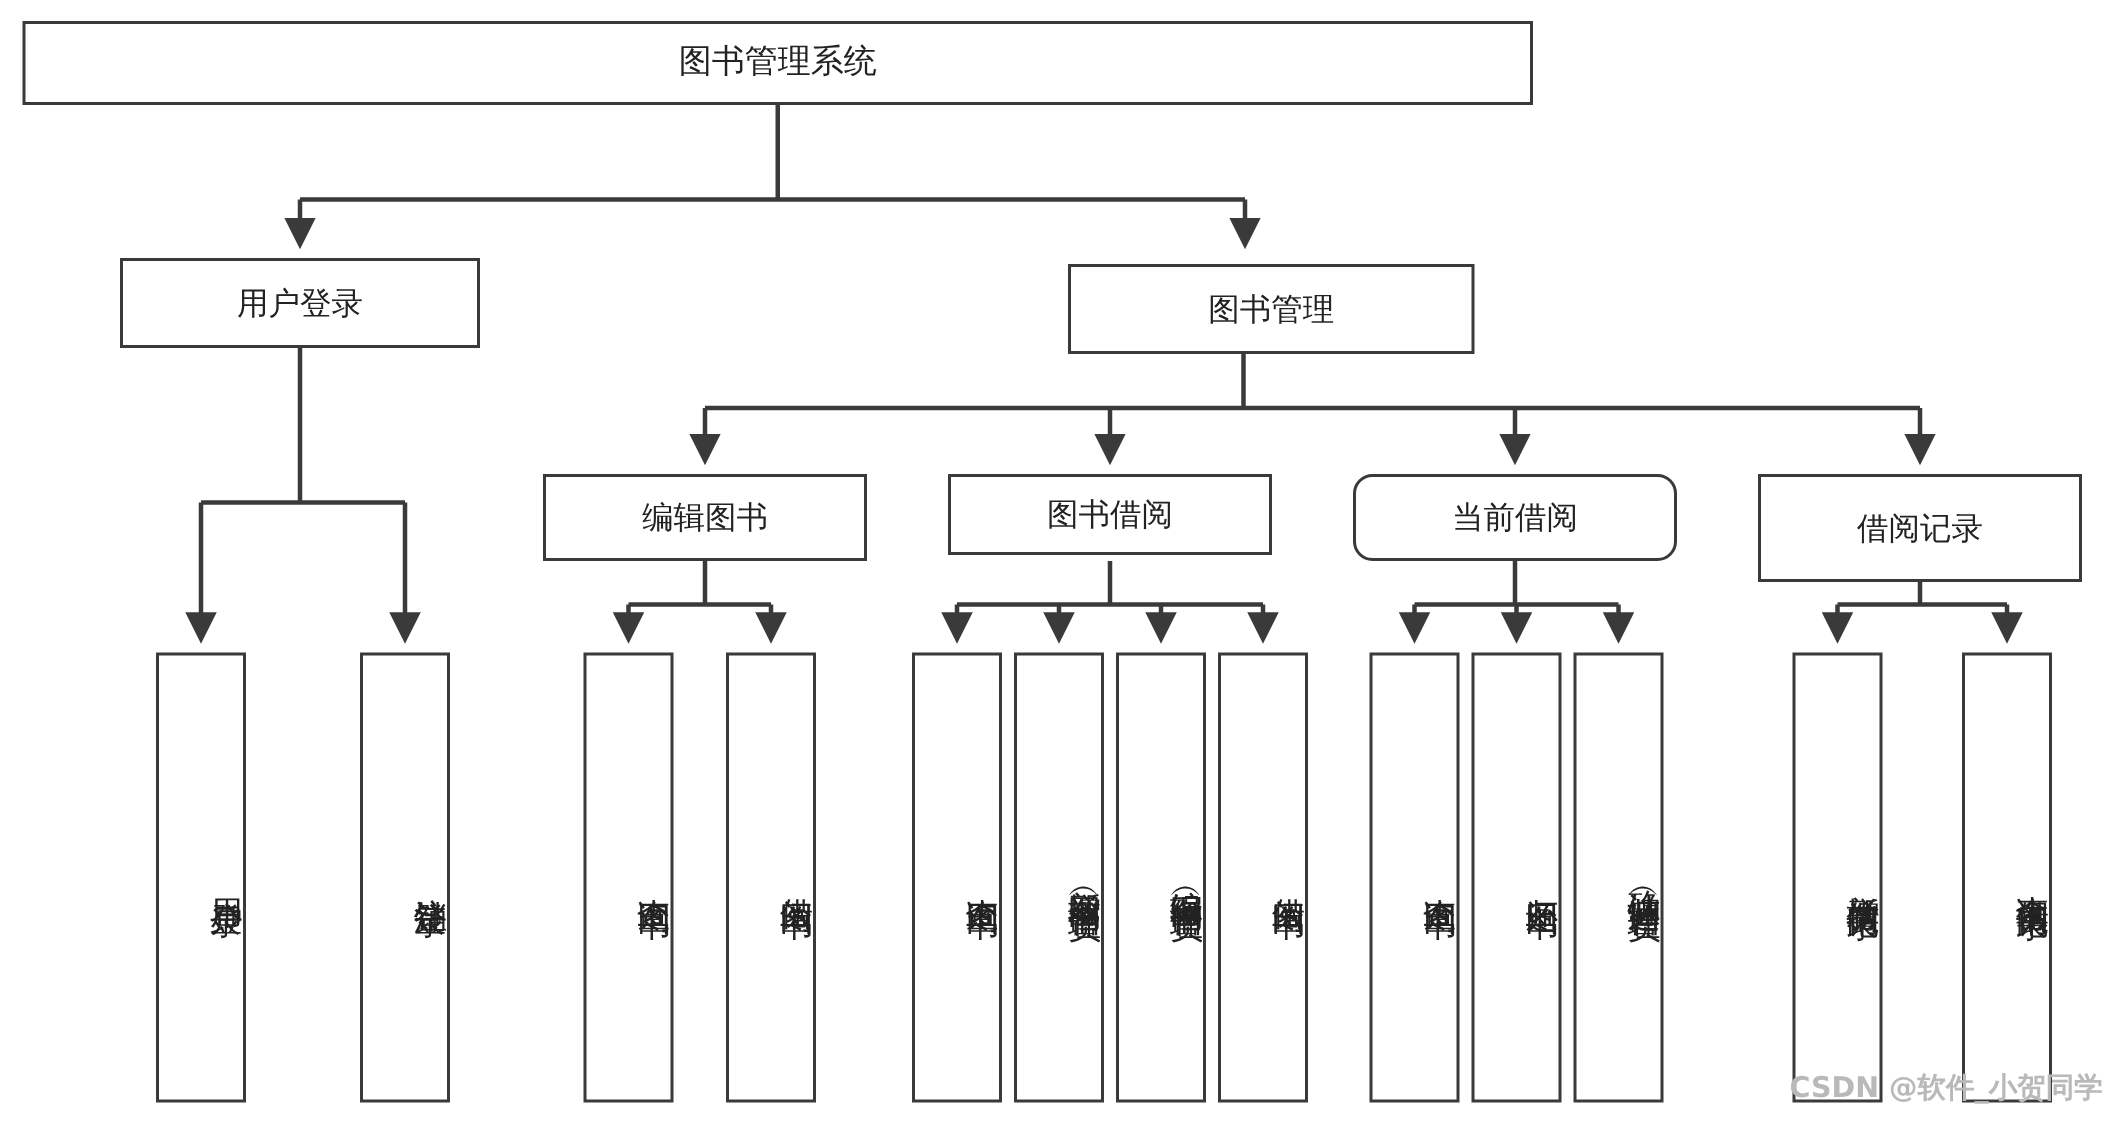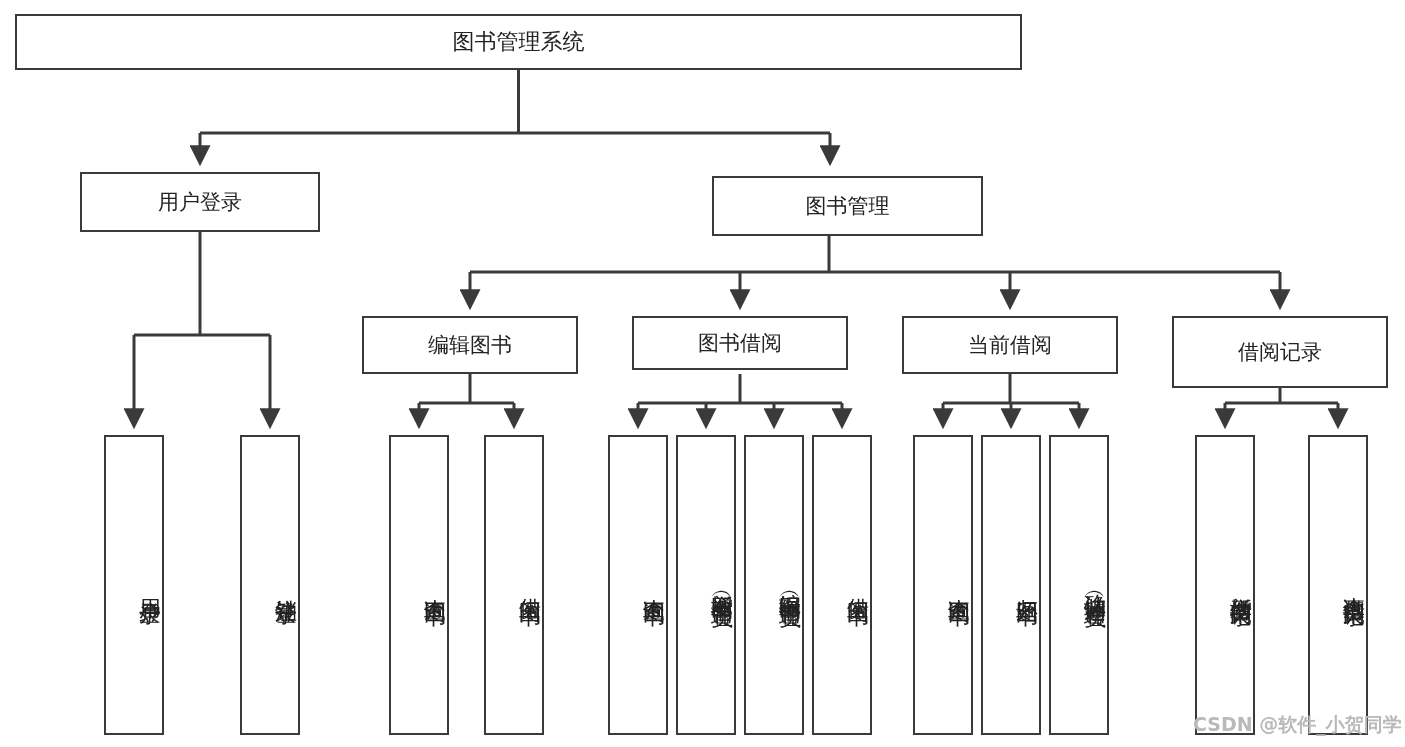--- a/index.html
+++ b/index.html
@@ -134,21 +134,21 @@
   <div class="node level2" style="left:712px; top:176px; width:271px; height:60px;">
     <span>图书管理</span>
   </div>
 
   <div class="node level3" style="left:362px; top:316px; width:216px; height:58px;">
     <span>编辑图书</span>
   </div>
   <div class="node level3" style="left:632px; top:316px; width:216px; height:54px;">
     <span>图书借阅</span>
   </div>
-  <div class="node level3" style="left:902px; top:316px; width:216px; height:58px;">
+  <div class="node level3" style="left:902px; top:316px; width:216px; height:58px;border-radius:13px;">
     <span>当前借阅</span>
   </div>
   <div class="node level3" style="left:1172px; top:316px; width:216px; height:72px;">
     <span>借阅记录</span>
   </div>
 
   <div class="node vertical" style="left:104px; top:435px; width:60px; height:300px; font-size:22px;">
     <span>用户登录</span>
   </div>
   <div class="node vertical" style="left:240px; top:435px; width:60px; height:300px; font-size:22px;">

